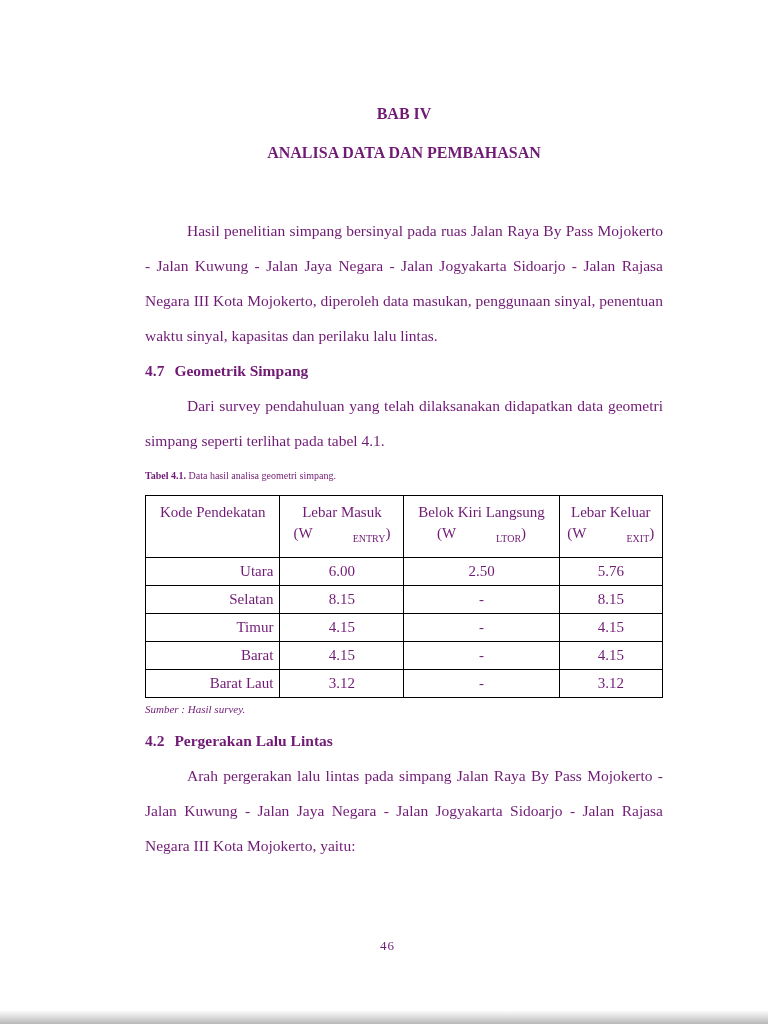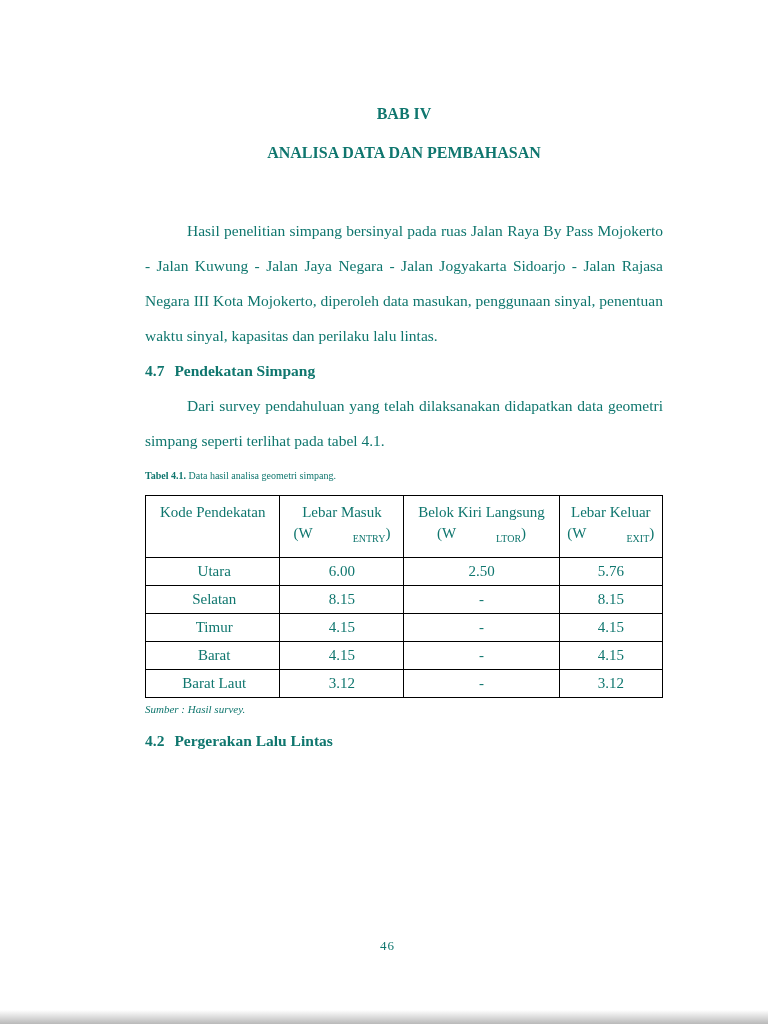--- a/index.html
+++ b/index.html
@@ -3,21 +3,21 @@
 <meta charset="utf-8">
 <style>
   html, body { margin: 0; padding: 0; background: #ffffff; }
   .page {
     position: relative;
     width: 768px;
     height: 1024px;
     margin: 0 auto;
     background: #ffffff;
     font-family: "Liberation Serif", serif;
-    color: #0f766e;
+    color: #701a75;
     overflow: hidden;
   }
   .content {
     position: absolute;
     left: 145px;
     top: 104px;
     width: 518px;
   }
   .chapter {
     text-align: center;
@@ -77,21 +77,21 @@
   }
   table.geo th sub {
     font-size: 10px;
     padding-left: 40px;
   }
   table.geo td {
     height: 25px;
     padding: 1px 6px;
     text-align: center;
   }
-  table.geo td.left { text-align: center; padding-left: 9px; }
+  table.geo td.left { text-align: right; padding-left: 9px; }
   .source-note {
     font-size: 11px;
     font-style: italic;
     line-height: 16px;
     margin: 3px 0 6px 0;
   }
   .page-number {
     position: absolute;
     left: 7px;
     right: 0;
@@ -113,21 +113,21 @@
 <body>
 
 <div class="page">
   <div class="content">
 
     <p class="chapter">BAB IV</p>
     <p class="doc-title">ANALISA DATA DAN PEMBAHASAN</p>
 
     <p class="para">Hasil penelitian simpang bersinyal pada ruas Jalan Raya By Pass Mojokerto  - Jalan Kuwung - Jalan Jaya Negara - Jalan Jogyakarta Sidoarjo - Jalan Rajasa Negara III Kota Mojokerto, diperoleh data masukan, penggunaan sinyal, penentuan waktu sinyal, kapasitas dan perilaku lalu lintas.</p>
 
-    <p class="sec-heading"><span class="sec-num">4.7</span><span>Pendekatan Simpang</span></p>
+    <p class="sec-heading"><span class="sec-num">4.7</span><span>Geometrik Simpang</span></p>
 
     <p class="para">Dari survey pendahuluan yang telah dilaksanakan didapatkan data geometri simpang seperti terlihat pada tabel 4.1.</p>
 
     <p class="table-caption"><span class="cap-label">Tabel 4.1.</span><span> Data hasil analisa geometri simpang.</span></p>
 
     <table class="geo">
       <colgroup>
           <col class="c1">
           <col class="c2">
           <col class="c3">
@@ -183,18 +183,19 @@
           <td>-</td>
           <td>3.12</td>
         </tr>
       </tbody>
     </table>
 
     <p class="source-note">Sumber : Hasil survey.</p>
 
     <p class="sec-heading"><span class="sec-num">4.2</span><span>Pergerakan Lalu Lintas</span></p>
 
+    <p class="para">Arah pergerakan lalu lintas pada simpang Jalan Raya By Pass Mojokerto - Jalan Kuwung - Jalan Jaya Negara - Jalan Jogyakarta Sidoarjo - Jalan Rajasa Negara III Kota Mojokerto, yaitu:</p>
 
   </div>
 
   <div class="page-number">46</div>
   <div class="bottom-edge"></div>
 </div>
 
 </body></html>

